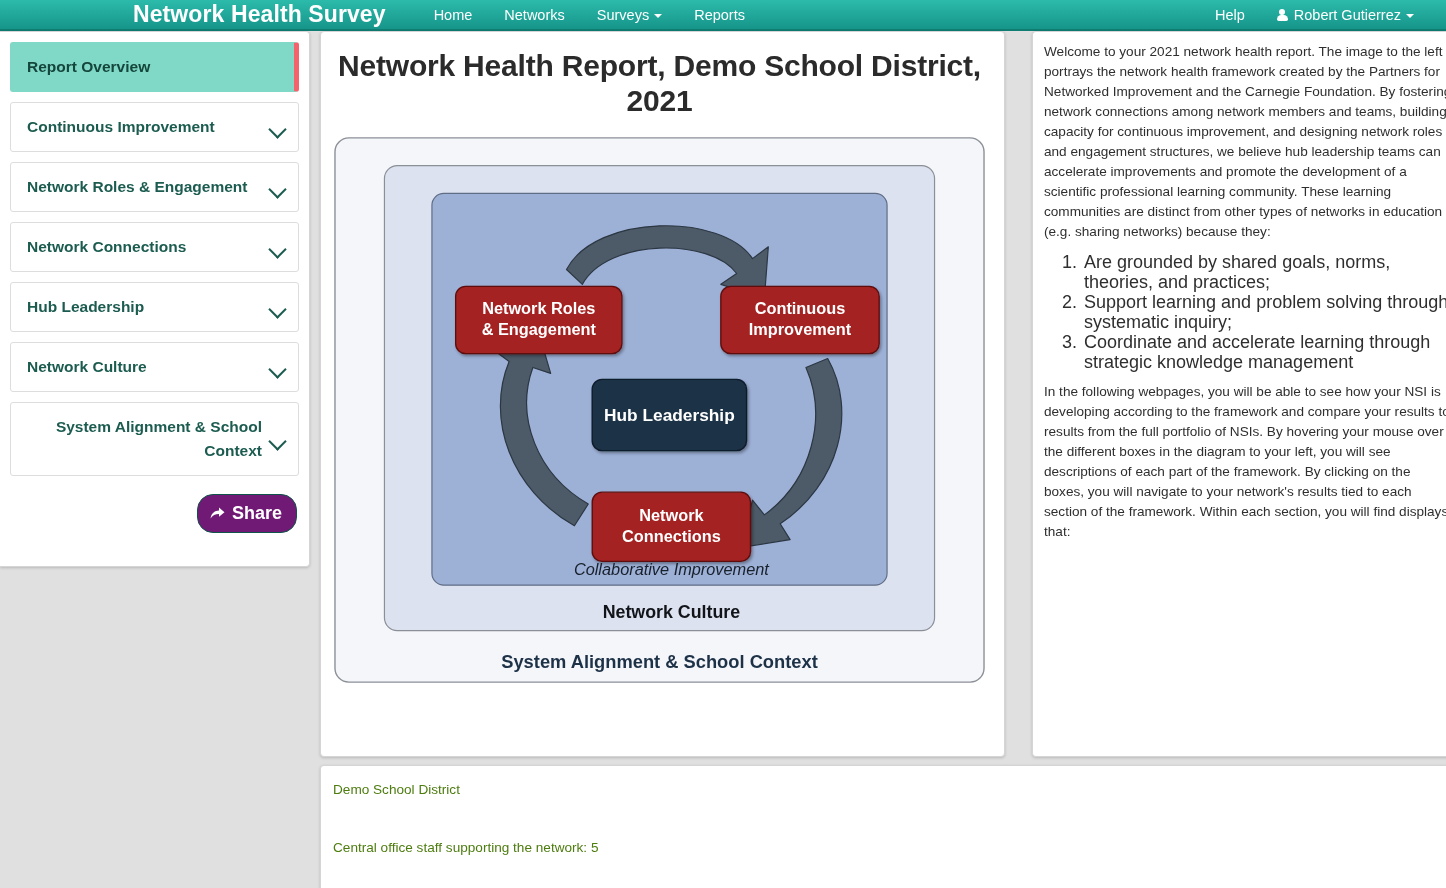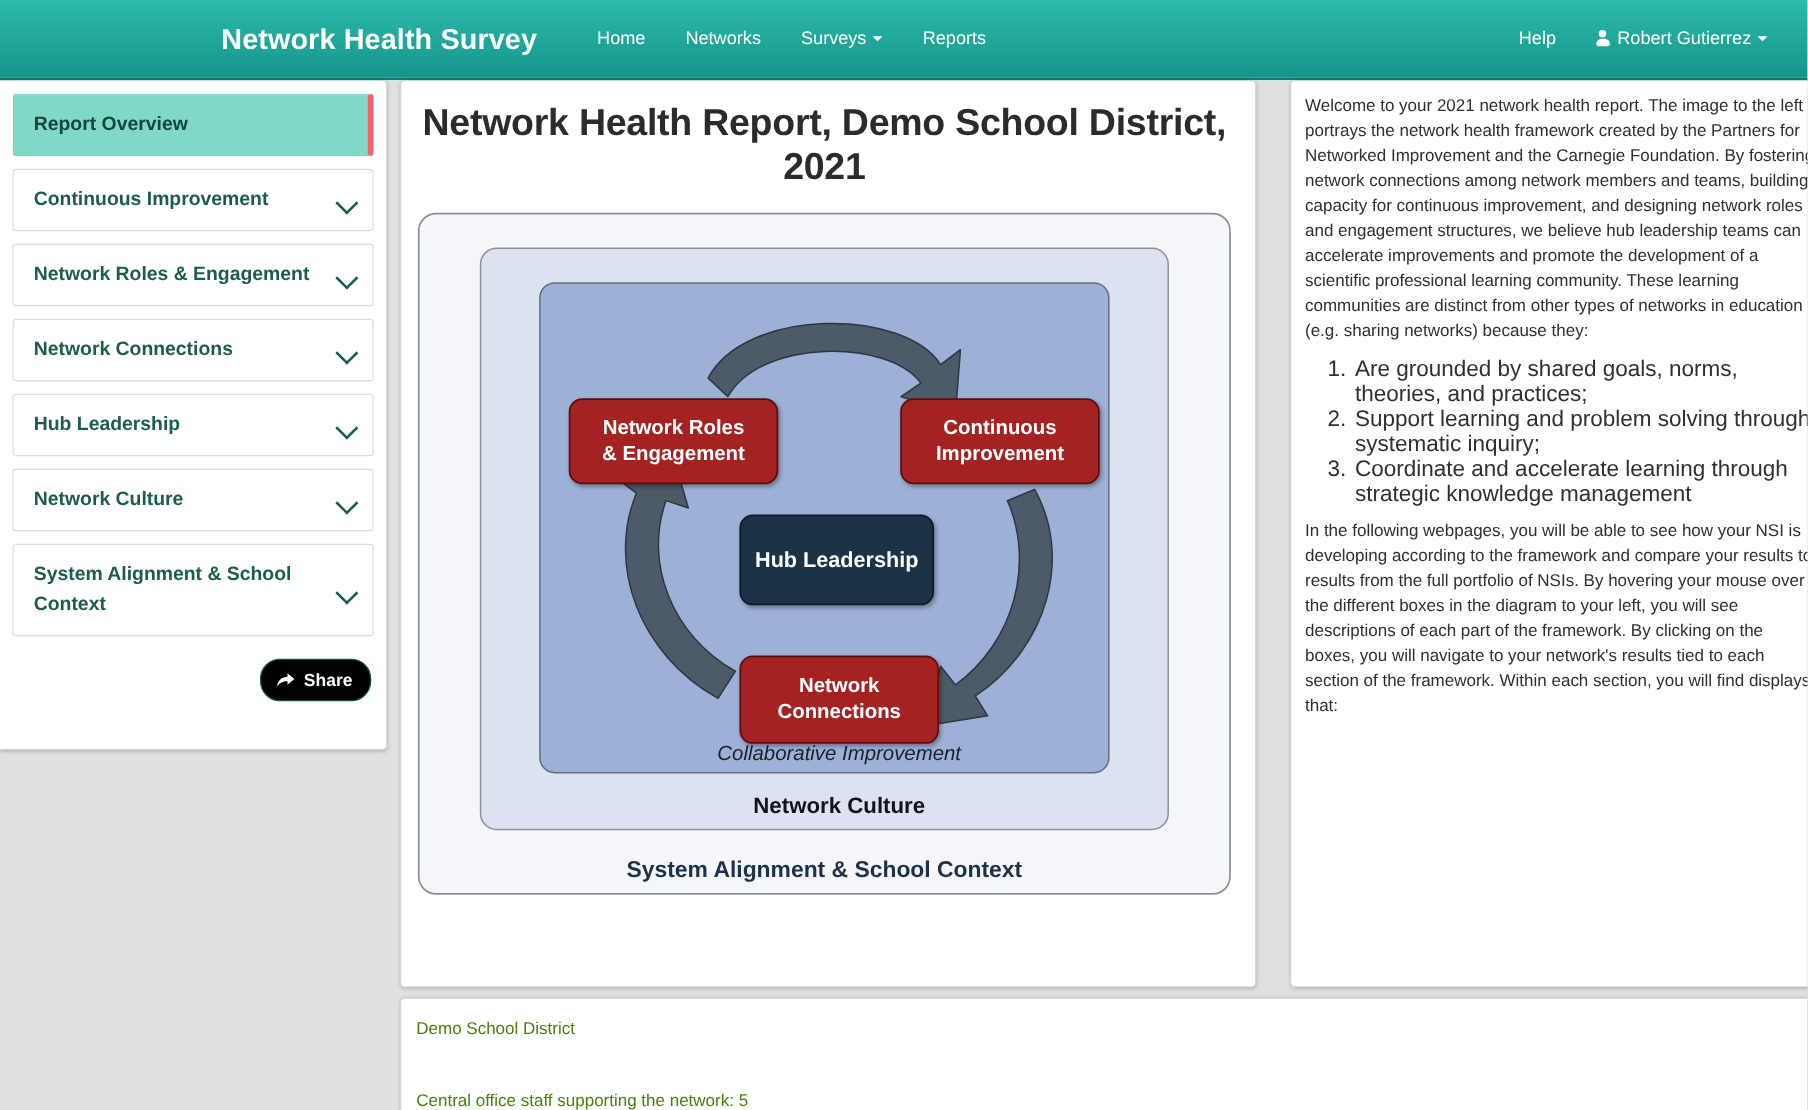--- a/index.html
+++ b/index.html
@@ -7,27 +7,26 @@
   body {
     width: 1446px;
     height: 888px;
     background: #e0e0e0;
     font-family: "Liberation Sans", sans-serif;
     overflow: hidden;
   }
 
   
   .navbar {
-    height: 64px;
+    height: 31px;
     background: linear-gradient(180deg, #2cbbab 0%, #16958a 100%);
     display: flex;
     align-items: center;
     position: relative;
     border-bottom: 2px solid #0f7d72;
-    padding-left: 44px;
   }
   .brand {
     color: #ffffff;
     font-size: 23px;
     font-weight: bold;
     margin-left: 133px;
     letter-spacing: 0.1px;
     white-space: nowrap;
   }
   .nav-links {
@@ -108,20 +107,21 @@
     border: 1px solid #dddddd;
     border-radius: 3px;
     margin-bottom: 10px;
     background: #fff;
     display: flex;
     align-items: center;
     justify-content: space-between;
     padding: 12px 12px 12px 16px;
     min-height: 45px;
     cursor: pointer;
+    text-align: right;
   }
   .acc-item.active {
     background: #80d8c6;
     border: 1px solid #80d8c6;
     border-right: 5px solid #f4636b;
     padding-right: 8px;
     min-height: 41px;
   }
   .acc-label {
     color: #1c5c50;
@@ -145,25 +145,25 @@
     border-bottom: 2.5px solid #1c5c50;
     transform: rotate(45deg);
   }
   .share-row {
     display: flex;
     justify-content: flex-end;
     margin-top: 18px;
     padding-right: 2px;
   }
   .share-btn {
-    background: #000000;
+    background: #701a75;
     color: #ffffff;
     border: 1px solid #0e544a;
     border-radius: 16px;
-    font-size: 14px;
+    font-size: 18px;
     font-weight: bold;
     padding: 8px 14px 8px 12px;
     display: inline-flex;
     align-items: center;
     gap: 7px;
     cursor: pointer;
   }
   .share-arrow { display: block; }
 
   

